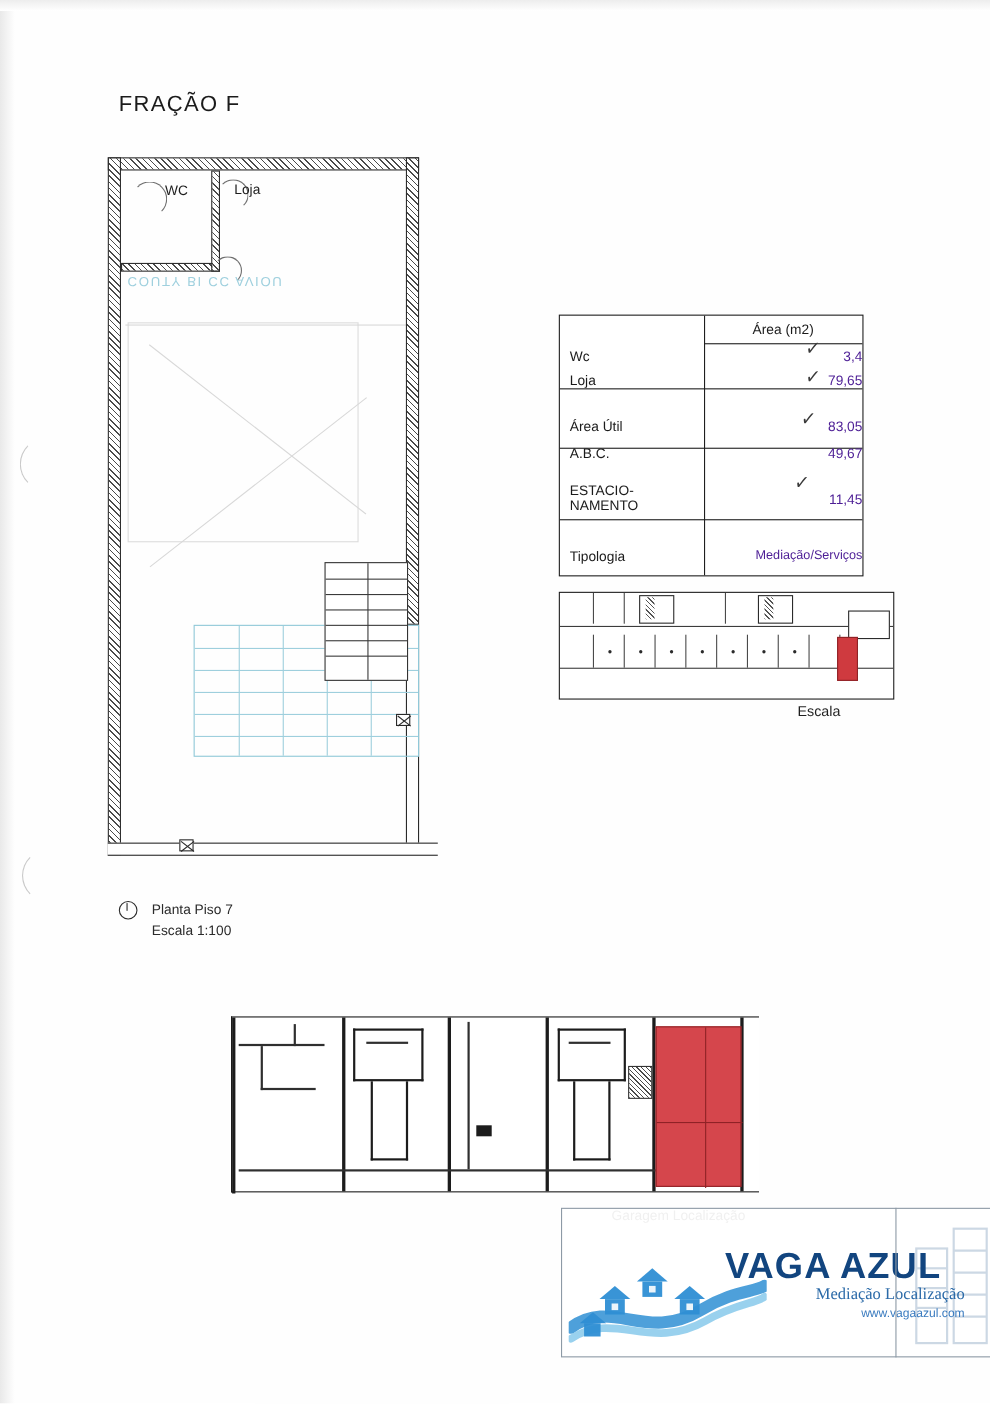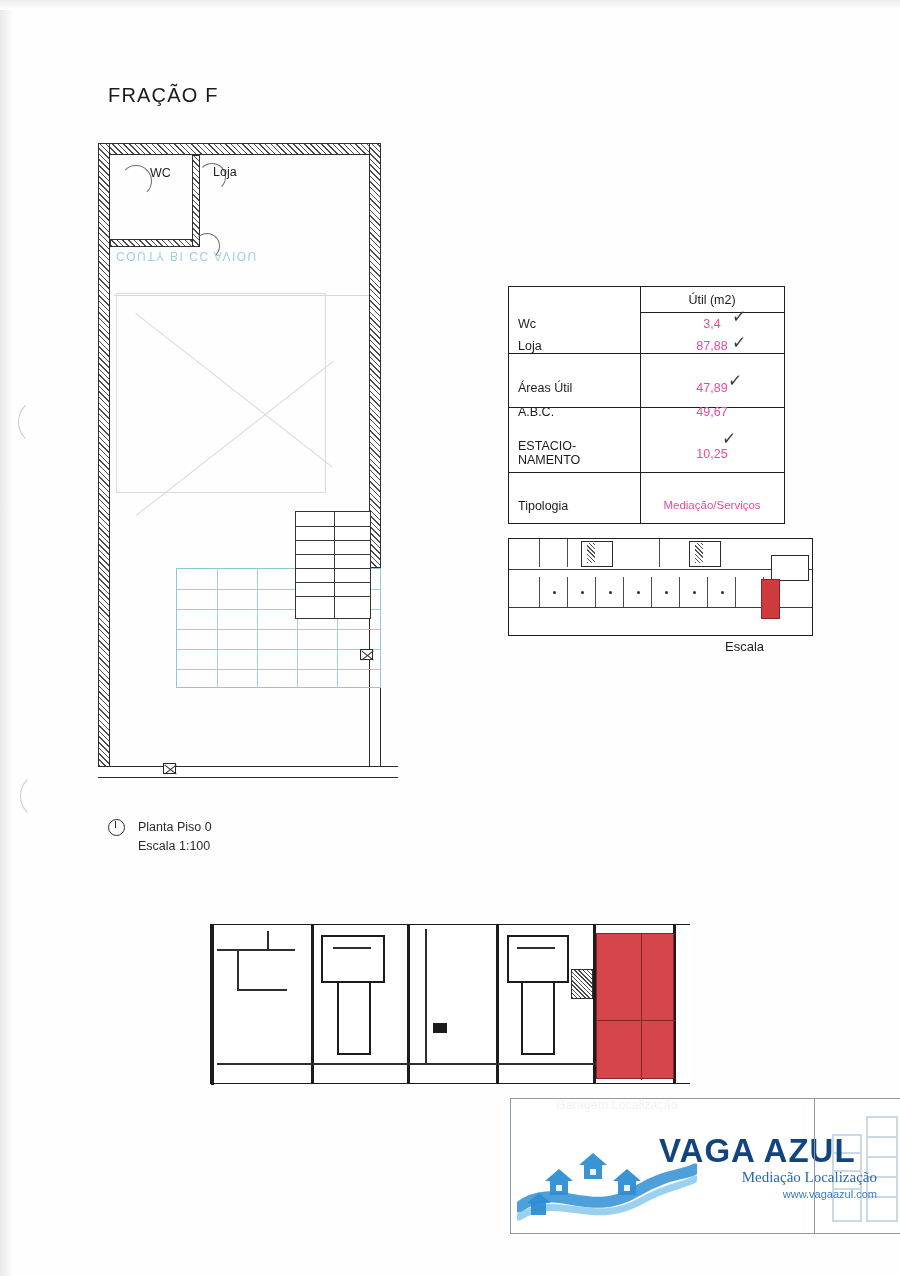--- a/index.html
+++ b/index.html
@@ -253,23 +253,23 @@
     position: absolute;
     left: 9px;
     font-size: 12.5px;
     color: #1b1b1b;
     line-height: 14px;
     white-space: pre-line;
   }
   .arow .v {
     position: absolute;
     left: 131px; right: 0;
-    text-align: center;
+    text-align: right;
     font-size: 12.5px;
-    color: #ec4899;
+    color: #4c1d95;
   }
   .check {
     position: absolute;
     font-size: 19px;
     color: #3a3a3a;
     transform: rotate(8deg) scaleX(0.8);
     font-family: "Liberation Serif", serif;
   }
 
   
@@ -496,53 +496,53 @@
         <i style="top:84px;"></i>
       <div class="riser"></div>
     </div>
 
     <div class="sq-marker" style="left:262px; top:506px;"></div>
     <div class="sq-marker" style="left:65px; top:620px;"></div>
   </div>
 
   <div class="caption">
     <span class="north"></span>
-    <span class="c1">Planta Piso 0</span>
+    <span class="c1">Planta Piso 7</span>
     <span class="c2">Escala 1:100</span>
   </div>
 
   <div class="areas-table">
     <div class="vline"></div>
     <div class="hline-head"></div>
-    <div class="head-label">Útil (m2)</div>
+    <div class="head-label">Área (m2)</div>
 
     <div class="hline-row" style="top:66px;"></div>
     <div class="hline-row" style="top:120px;"></div>
     <div class="hline-row" style="top:185px;"></div>
 
     <div class="arow" style="top:30px;">
       <span class="k">Wc</span>
       <span class="v">3,4</span>
     </div>
     <div class="arow" style="top:52px;">
       <span class="k">Loja</span>
-      <span class="v">87,88</span>
+      <span class="v">79,65</span>
     </div>
     <div class="arow" style="top:94px;">
-      <span class="k">Áreas Útil</span>
-      <span class="v">47,89</span>
+      <span class="k">Área Útil</span>
+      <span class="v">83,05</span>
     </div>
     <div class="arow" style="top:118px;">
       <span class="k">A.B.C.</span>
       <span class="v">49,67</span>
     </div>
     <div class="arow" style="top:152px;">
       <span class="k" style="top:0;">ESTACIO-
 NAMENTO</span>
-      <span class="v" style="top:8px;">10,25</span>
+      <span class="v" style="top:8px;">11,45</span>
     </div>
     <div class="arow" style="top:212px;">
       <span class="k">Tipologia</span>
       <span class="v" style="font-size:11.5px;">Mediação/Serviços</span>
     </div>
 
     <div class="check" style="left:222px; top:18px;">✓</div>
     <div class="check" style="left:222px; top:44px;">✓</div>
     <div class="check" style="left:218px; top:82px;">✓</div>
     <div class="check" style="left:212px; top:140px;">✓</div>

